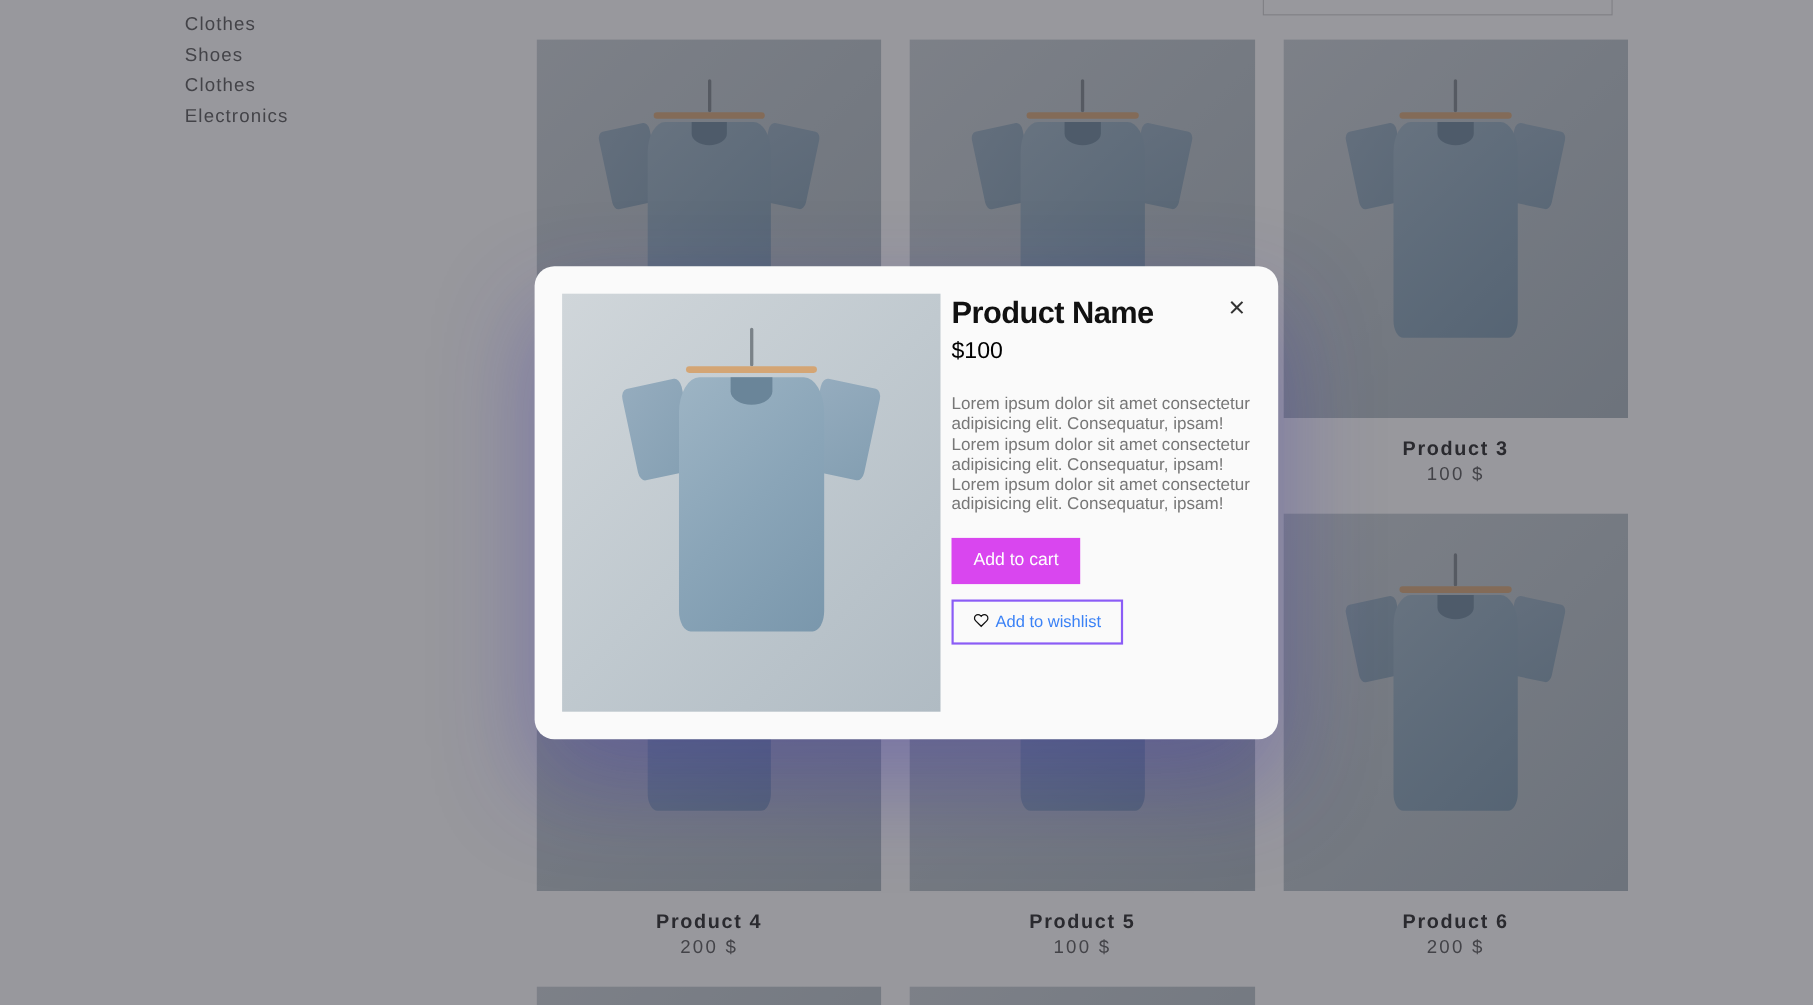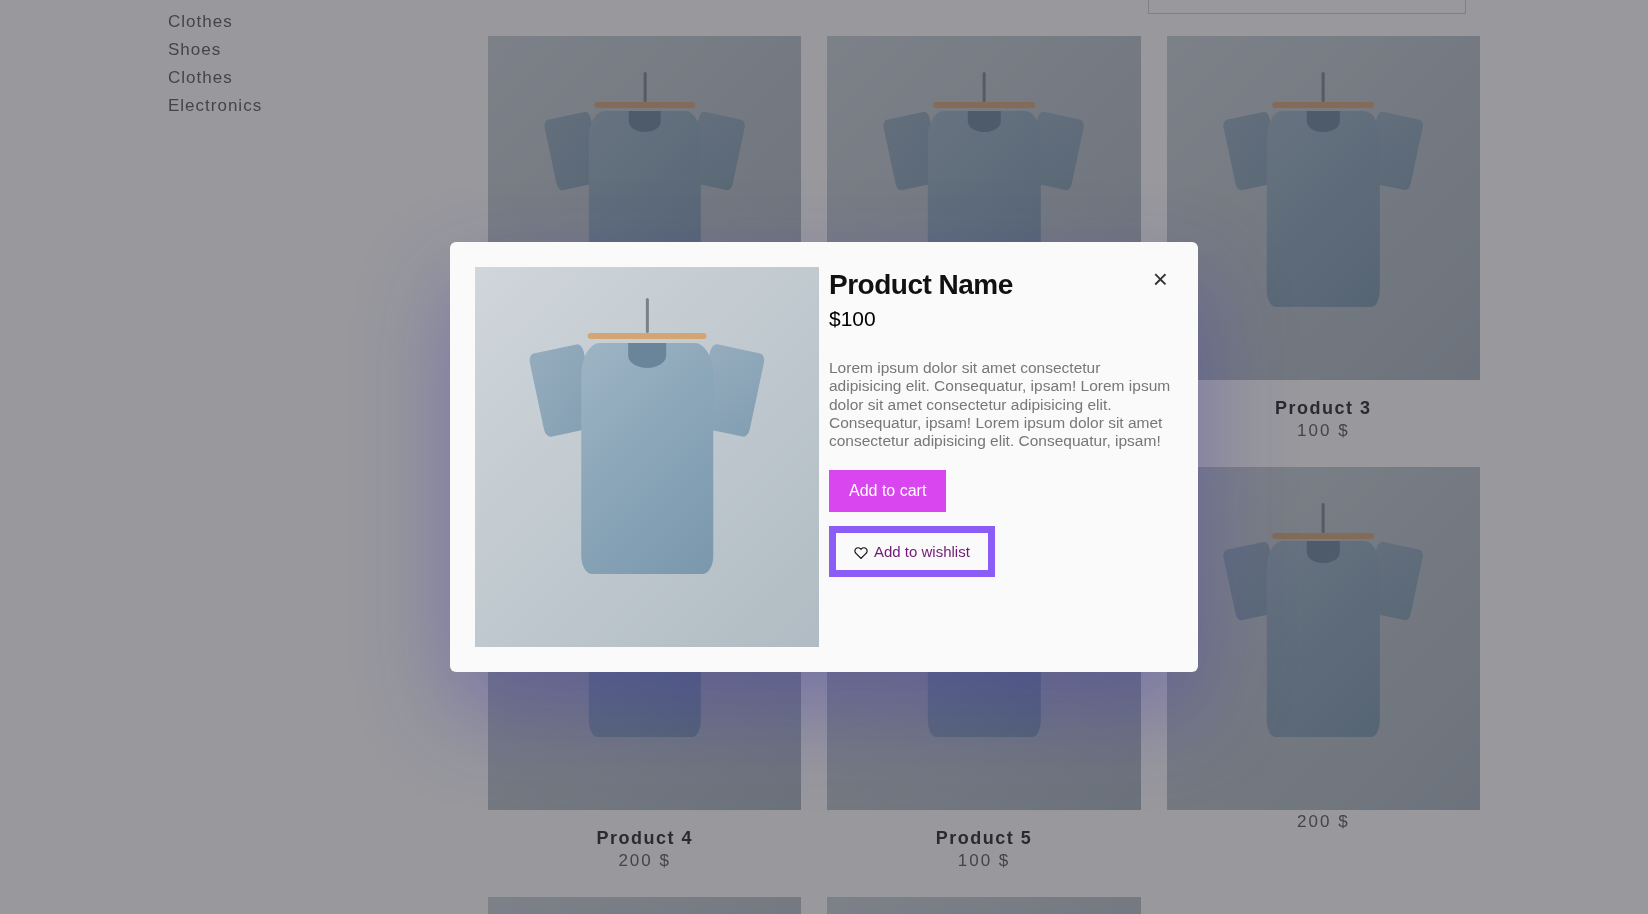--- a/index.html
+++ b/index.html
@@ -133,23 +133,23 @@
     
     .overlay {
       position: fixed;
       inset: 0;
       background: rgba(50,50,60,0.5);
       display: flex;
       align-items: center;
       justify-content: center;
     }
     .modal {
-      width: 748px;
+      width: 676px;
       background: #fafafa;
-      border-radius: 6px;
+      border-radius: 18px;
       box-shadow: 0 40px 90px 0px rgba(60,50,180,0.35);
       display: flex;
       position: relative;
       padding: 25px;
       gap: 10px;
     }
     .modal-image {
       width: 344px;
       height: 380px;
       background: linear-gradient(135deg, #d0d6da 0%, #c0c9cf 50%, #b0bbc3 100%);
@@ -185,28 +185,28 @@
       background: #d946ef;
       color: #fff;
       border: none;
       padding: 12px 20px;
       font-size: 16px;
       cursor: pointer;
       display: block;
     }
     .btn-secondary {
       background: #fafafa;
-      color: #701a75;
-      border: 7px solid #8b5cf6;
+      color: #3b82f6;
+      border: 2px solid #8b5cf6;
       padding: 10px 18px;
       font-size: 15px;
       cursor: pointer;
       margin-top: 14px;
       display: inline-flex;
-      align-items: flex-end;
+      align-items: flex-start;
       gap: 6px;
     }
     .heart-icon {
       width: 14px;
       height: 14px;
       display: inline-block;
     }
     .modal-close {
       position: absolute;
       top: 24px;
@@ -308,20 +308,21 @@
         <div class="product-image">
           <div class="tshirt">
               <div class="hanger-hook"></div>
               <div class="hanger-bar"></div>
               <div class="shirt-sleeve-l"></div>
               <div class="shirt-sleeve-r"></div>
               <div class="shirt-body"></div>
               <div class="shirt-collar"></div>
             </div>
         </div>
+        <div class="product-name">Product 6</div>
         <div class="product-price">200 $</div>
       </div>
 
       <div class="product-card">
         <div class="product-image">
           
         </div>
 
       </div>
       <div class="product-card">

